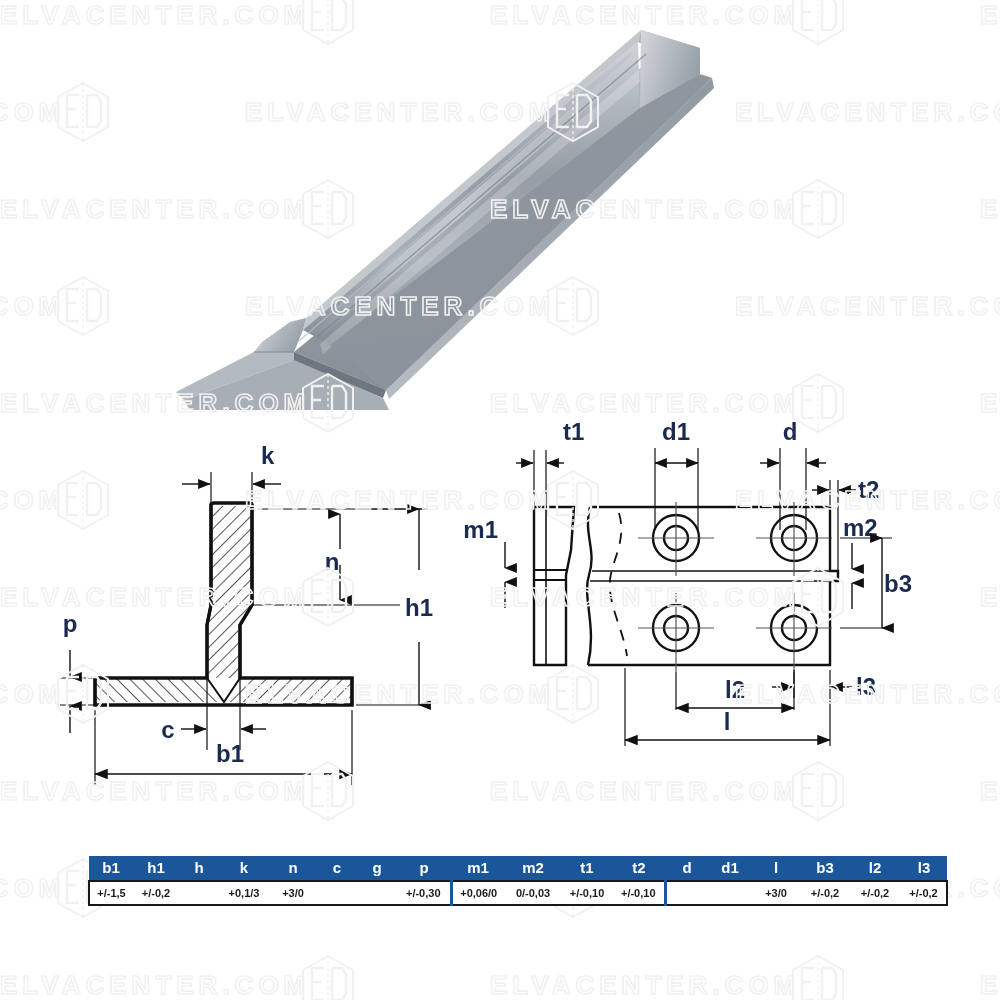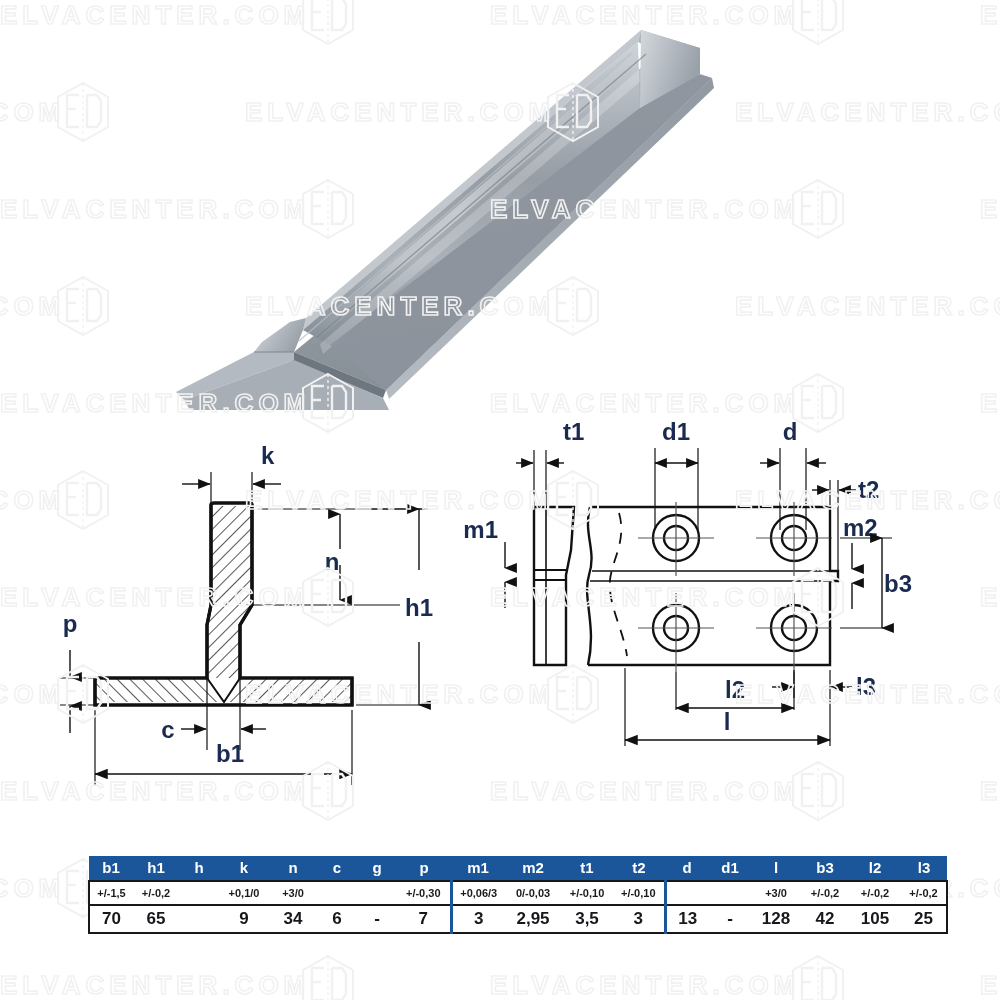--- a/index.html
+++ b/index.html
@@ -608,53 +608,33 @@
             <th>b3</th>
             <th>l2</th>
             <th>l3</th>
           </tr>
       </thead>
       <tbody>
         <tr class="tol" id="row-tolerances">
             <td>+/-1,5</td>
             <td>+/-0,2</td>
             <td></td>
-            <td>+0,1/0</td>
+            <td>+0,1/3</td>
             <td>+3/0</td>
             <td></td>
             <td></td>
             <td>+/-0,30</td>
-            <td class="gs">+0,06/3</td>
+            <td class="gs">+0,06/0</td>
             <td>0/-0,03</td>
             <td>+/-0,10</td>
             <td>+/-0,10</td>
             <td class="gs"></td>
             <td></td>
             <td>+3/0</td>
             <td>+/-0,2</td>
             <td>+/-0,2</td>
             <td>+/-0,2</td>
           </tr>
-        <tr class="val" id="row-values">
-            <td>70</td>
-            <td>65</td>
-            <td></td>
-            <td>9</td>
-            <td>34</td>
-            <td>6</td>
-            <td>-</td>
-            <td>7</td>
-            <td class="gs">3</td>
-            <td>2,95</td>
-            <td>3,5</td>
-            <td>3</td>
-            <td class="gs">13</td>
-            <td>-</td>
-            <td>128</td>
-            <td>42</td>
-            <td>105</td>
-            <td>25</td>
-          </tr>
       </tbody>
     </table>
   </div>
 
 </div>
 
 </body></html>

